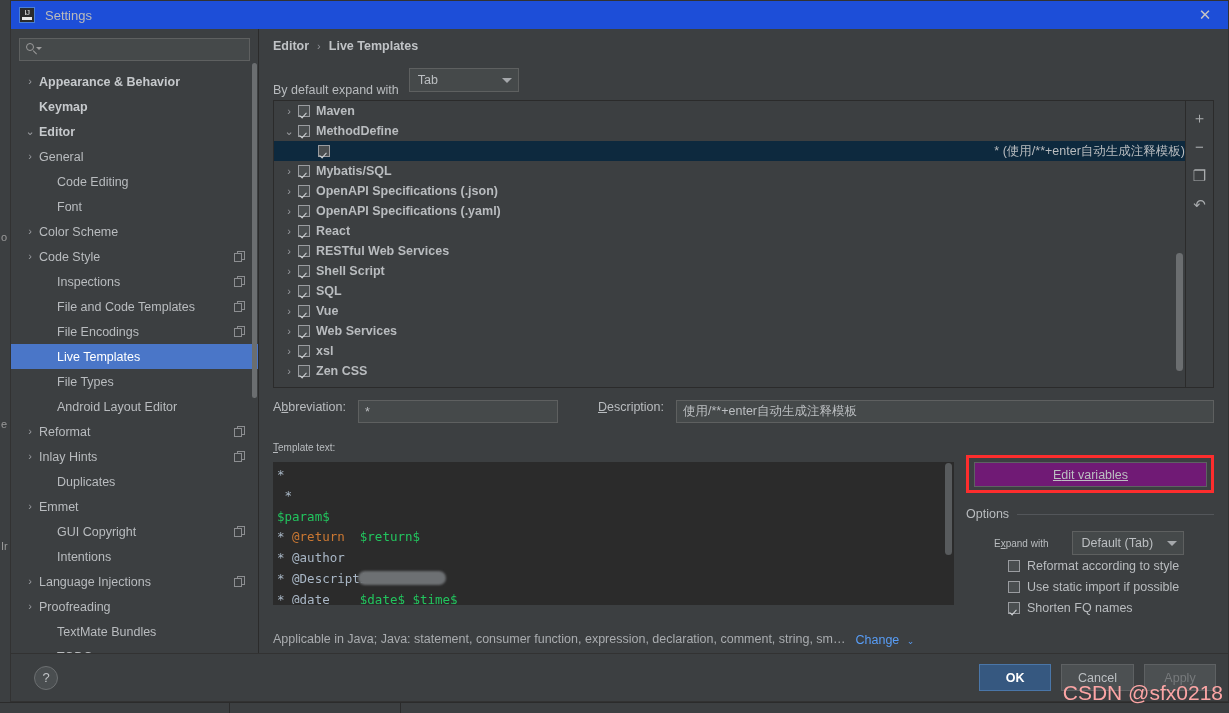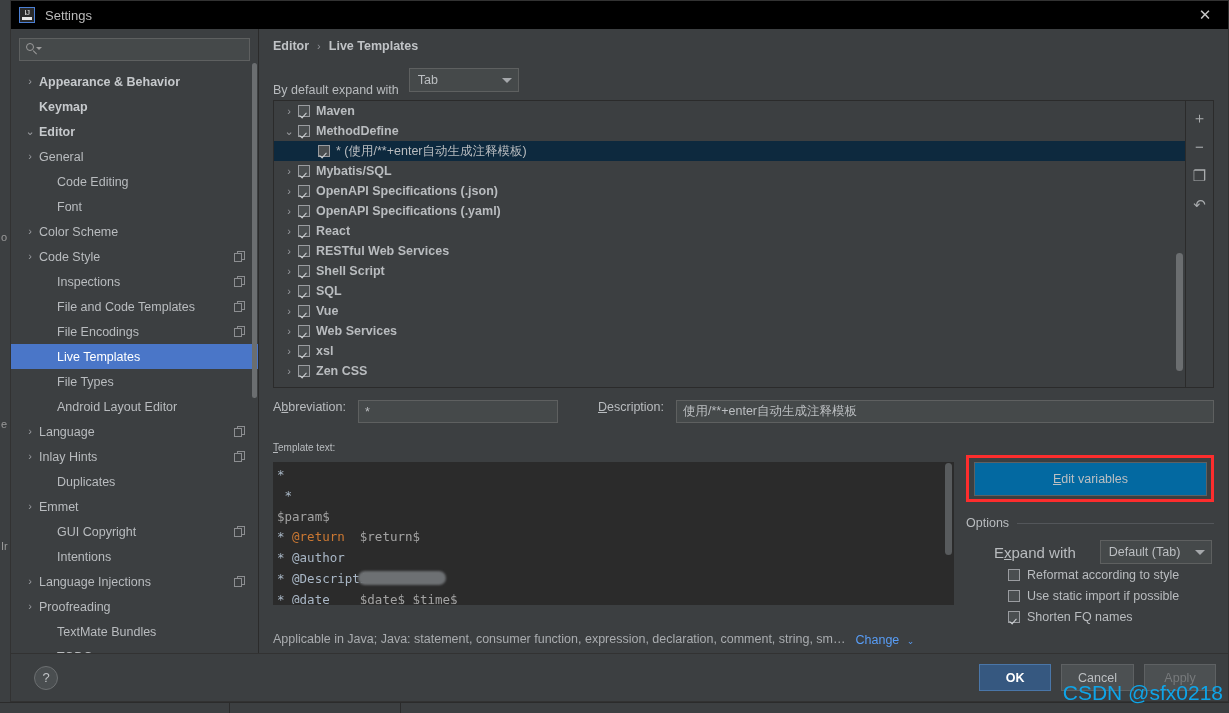--- a/index.html
+++ b/index.html
@@ -37,21 +37,21 @@
     background: #3c3f41;
     border: 1px solid #323232;
     display: flex; flex-direction: column;
   }
 
   
   #title-bar {
     height: 28px; flex: none;
     display: flex; align-items: center;
     padding: 0 0 0 8px;
-    background: #000000;
+    background: #1d4ed8;
   }
   #ij-logo {
     width: 16px; height: 16px; flex: none;
     border: 1px solid #4b7fd4;
     background: #2b2b2b;
     position: relative;
     margin-right: 10px;
   }
   #ij-logo .ij-bar {
     position: absolute; left: 2px; right: 2px; bottom: 2px; height: 3px;
@@ -198,21 +198,21 @@
   }
   .cbx.checked::after {
     content: "";
     position: absolute; left: 2px; top: 5px;
     width: 3px; height: 6px;
     border-right: 1.8px solid #cfd2d5; border-bottom: 1.8px solid #cfd2d5;
     transform: rotate(42deg);
   }
   .tpl-row .tpl-label { font-size: 12.5px; color: #b9bcbf; font-weight: bold; }
   .tpl-row.child .tpl-label { font-weight: normal; }
-  .tpl-row.child { padding-left: 44px; }
+  .tpl-row.child { padding-left: 44px; justify-content: space-between; }
 
   #templates-scrollbar {
     position: absolute; right: 2px; top: 0; width: 7px; height: 100%;
   }
   #templates-scroll-thumb {
     position: absolute; left: 0; top: 152px; width: 7px; height: 118px;
     background: #6b6e70; border-radius: 4px;
   }
   #templates-toolbar {
     width: 28px; flex: none;
@@ -251,21 +251,21 @@
   #editor {
     flex: 1; min-height: 0; position: relative;
     background: #2b2b2b; border: 1px solid #2b2b2b;
     overflow: hidden;
     font-family: "DejaVu Sans Mono", monospace;
     font-size: 12.5px; line-height: 20.8px;
     padding: 2px 0 0 3px;
     color: #a9b7c6;
   }
   .code-line { white-space: pre; }
-  .tok-var { color: #a3a3a3; }
+  .tok-var { color: #22c55e; }
   .tok-tag { color: #cc7832; }
   .tok-plain { color: #a9b7c6; }
   #author-redaction {
     position: absolute; left: 84px; top: 108px;
     width: 88px; height: 14px;
     background: #6d7073; border-radius: 7px;
     filter: blur(1.2px);
   }
   #editor-scrollbar {
     position: absolute; right: 0; top: 0; width: 9px; height: 100%;
@@ -277,35 +277,35 @@
   }
 
   
   #right-col { width: 248px; flex: none; display: flex; flex-direction: column; }
   #edit-vars-highlight {
     border: 3px solid #fd2d2d;
     padding: 4px 4px 3px 5px;
     margin-top: 13px;
   }
   #edit-variables-button {
-    height: 34px; background: #0369a1; border: 1px solid #5e6163;
+    height: 25px; background: #701a75; border: 1px solid #5e6163;
     display: flex; align-items: center; justify-content: center;
-    font-size: 12.5px; color: #bcbfc2; cursor: pointer;
+    font-size: 12.5px; color: #bcbfc2; cursor: pointer; text-decoration: underline;
   }
   #edit-variables-button u { text-decoration: underline; }
 
   #options-group { margin-top: 14px; }
   #options-header { display: flex; align-items: center; gap: 8px; }
   #options-title { font-size: 12.5px; color: #b9bcbf; }
   #options-rule { flex: 1; height: 1px; background: #53565a; }
   #expand-with-row {
     display: flex; align-items: center; gap: 8px;
     margin: 10px 0 0 28px;
   }
-  #expand-with-row .label { font-size: 15px; color: #b9bcbf; }
+  #expand-with-row .label { font-size: 10px; color: #b9bcbf; }
   #expand-with-row .label u { text-decoration: underline; }
   #expand-with-combo { min-width: 112px; margin-left: 16px; }
   .opt-check-row {
     display: flex; align-items: center; gap: 7px;
     margin-left: 42px; height: 21px; text-align: right;
   }
   .opt-check-row .opt-label { font-size: 12.5px; color: #b9bcbf; }
 
   
   #applicable-row {
@@ -339,21 +339,21 @@
     font-size: 12.5px; cursor: pointer;
     border: 1px solid #5e6163; background: #4c5052; color: #bcbfc2;
   }
   .dlg-button.primary {
     background: #365880; border: 1px solid #4a76a8; color: #ffffff; font-weight: bold;
   }
   .dlg-button.disabled { color: #777a7c; }
 
   #watermark {
     position: absolute; right: 5px; bottom: -4px;
-    font-size: 21px; color: #0ea5e9;
+    font-size: 21px; color: #fca5a5;
     font-family: "Liberation Sans", sans-serif;
     pointer-events: none;
   }
 </style>
 </head>
 <body>
 
 <div id="ide-backdrop">
   <div id="ide-left-strip">
       <div class="ide-ghost-text" style="top: 231px;">o</div>
@@ -459,21 +459,21 @@
           <div class="tree-row" style="padding-left: 28px;">
             <span class="twisty"></span>
             <span class="t-label">File Types</span>
           </div>
           <div class="tree-row" style="padding-left: 28px;">
             <span class="twisty"></span>
             <span class="t-label">Android Layout Editor</span>
           </div>
           <div class="tree-row" style="padding-left: 10px;">
             <span class="twisty">›</span>
-            <span class="t-label">Language</span>
+            <span class="t-label">Reformat</span>
             <span class="copy-badge">
               <span class="cb-back"></span>
               <span class="cb-front"></span>
             </span>
           </div>
           <div class="tree-row" style="padding-left: 10px;">
             <span class="twisty">›</span>
             <span class="t-label">Inlay Hints</span>
             <span class="copy-badge">
               <span class="cb-back"></span>

